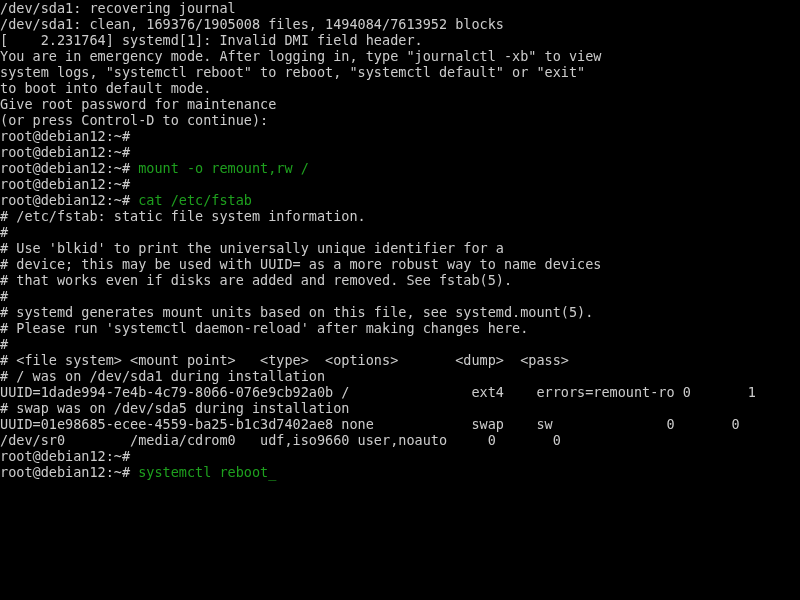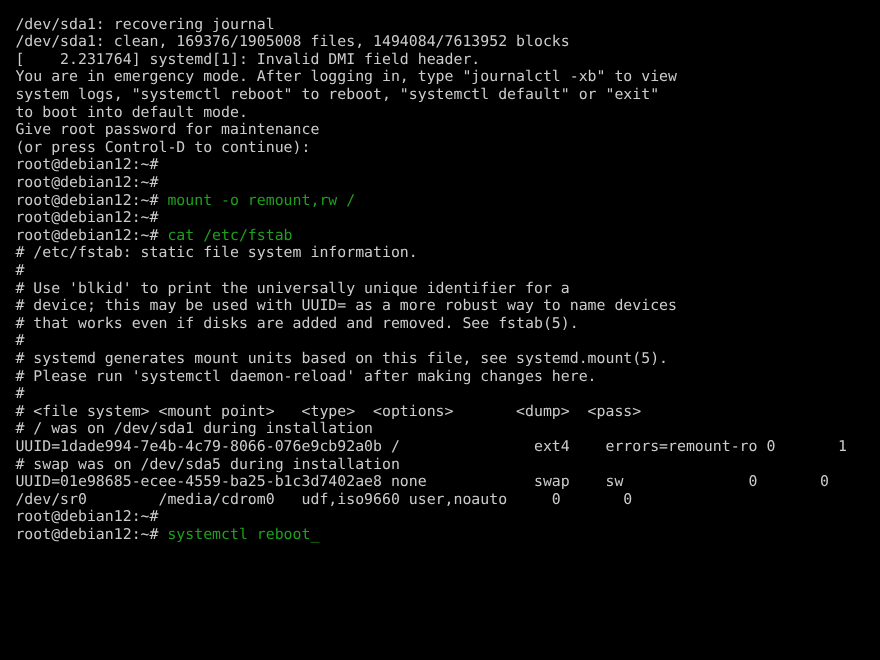--- a/index.html
+++ b/index.html
@@ -11,21 +11,21 @@
     width: 800px;
     height: 600px;
     overflow: hidden;
     font-family: "DejaVu Sans Mono", monospace;
   }
   #terminal {
     width: 800px;
     height: 600px;
     background: #000000;
     color: #cccccc;
-    padding: 14px;
+    padding: 0;
     box-sizing: border-box;
     font-family: "DejaVu Sans Mono", monospace;
     font-size: 13.5px;
     line-height: 16px;
     letter-spacing: 0px;
     white-space: pre;
     overflow: hidden;
   }
   .line {
     height: 16px;

